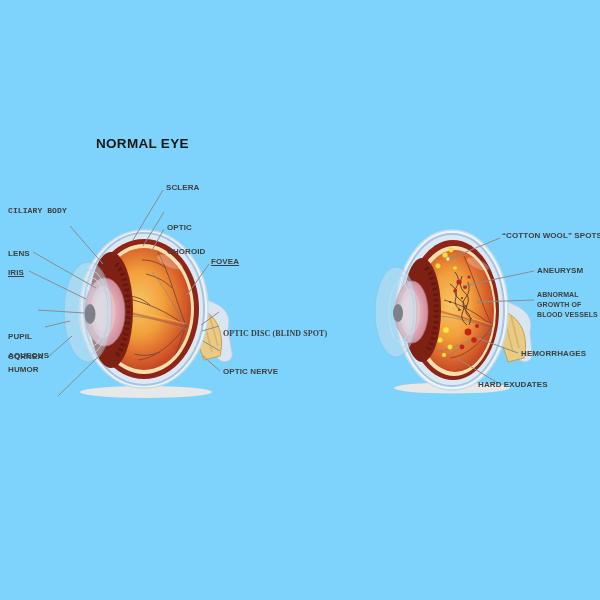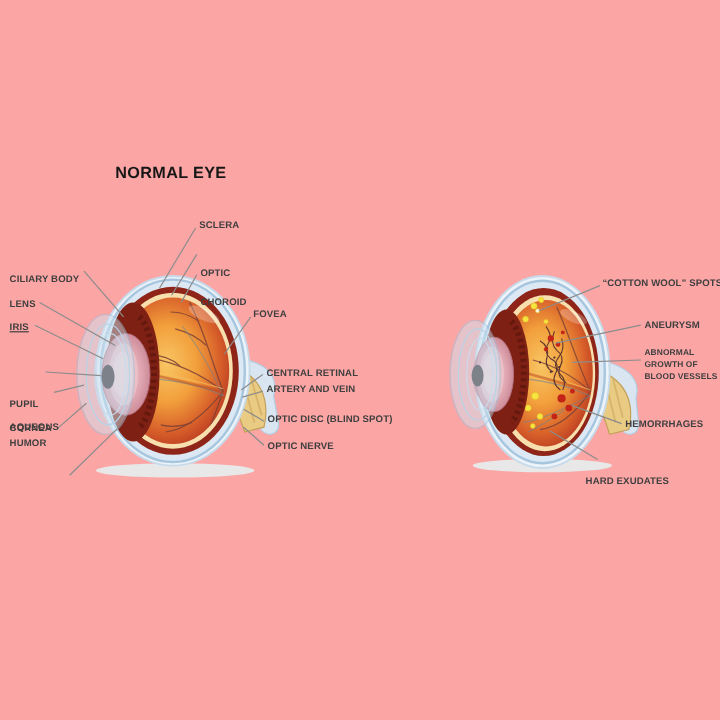--- a/index.html
+++ b/index.html
@@ -1,17 +1,17 @@
 <!DOCTYPE html>
 <html><head>
 <meta charset="utf-8">
 <style>
   html,body{margin:0;padding:0;background:#ffffff;}
   .canvas{
-    position:relative;width:600px;height:600px;background:#fca5a5;
+    position:relative;width:600px;height:600px;background:#7dd3fc;
     font-family:"Liberation Sans",sans-serif;overflow:hidden;
   }
   .fig-svg{position:absolute;left:0;top:0;width:600px;height:600px;}
   .title{
     position:absolute;font-size:13.5px;font-weight:bold;color:#171717;
     letter-spacing:.3px;white-space:nowrap;
   }
   .lbl{
     position:absolute;font-size:8px;font-weight:bold;color:#3f3f3f;
     line-height:14px;letter-spacing:.1px;white-space:nowrap;
@@ -189,33 +189,32 @@
       <line x1="500" y1="238" x2="449" y2="259"></line>
       <line x1="534" y1="271" x2="463" y2="286"></line>
       <line x1="534" y1="300" x2="477" y2="302"></line>
       <line x1="518" y1="353" x2="477" y2="338"></line>
       <line x1="498" y1="383" x2="458" y2="359"></line>
     </g>
   </svg>
 
   <div class="title" style="left:96px;top:136px;">NORMAL EYE</div>
 
-  <div class="lbl" style="left:8px;top:226px;">CILIARY BODY</div>
+  <div class="lbl" style="left:8px;top:204px;font-family:Liberation Mono, monospace;">CILIARY BODY</div>
   <div class="lbl" style="left:8px;top:247px;">LENS</div>
   <div class="lbl" style="left:8px;top:266px;text-decoration:underline;">IRIS</div>
   <div class="lbl" style="left:8px;top:304px;margin-top:26px;">PUPIL</div>
   <div class="lbl" style="left:8px;top:330px;margin-top:20px;">CORNEA</div>
   <div class="lbl wrap" style="left:8px;top:349px;width:46px;">AQUEOUS HUMOR</div>
   <div class="lbl" style="left:166px;top:181px;">SCLERA</div>
   <div class="lbl" style="left:167px;top:209px;margin-top:36px;">CHOROID</div>
   <div class="lbl" style="left:167px;top:221px;">OPTIC</div>
-  <div class="lbl" style="left:211px;top:255px;">FOVEA</div>
-  <div class="lbl wrap" style="left:222px;top:304px;width:78px;">CENTRAL RETINAL ARTERY AND VEIN</div>
-  <div class="lbl" style="left:223px;top:343px;">OPTIC DISC (BLIND SPOT)</div>
+  <div class="lbl" style="left:211px;top:255px;text-decoration:underline;">FOVEA</div>
+  <div class="lbl" style="left:223px;top:327px;font-family:Liberation Serif, serif;">OPTIC DISC (BLIND SPOT)</div>
   <div class="lbl" style="left:223px;top:365px;">OPTIC NERVE</div>
 
   <div class="lbl" style="left:502px;top:229px;">“COTTON WOOL” SPOTS</div>
   <div class="lbl" style="left:537px;top:264px;">ANEURYSM</div>
   <div class="lbl sm wrap" style="left:537px;top:290px;width:62px;">ABNORMAL GROWTH OF BLOOD VESSELS</div>
   <div class="lbl" style="left:521px;top:347px;">HEMORRHAGES</div>
-  <div class="lbl" style="left:488px;top:378px;margin-top:16px;">HARD EXUDATES</div>
+  <div class="lbl" style="left:478px;top:378px;">HARD EXUDATES</div>
 
 </div>
 
 </body></html>

